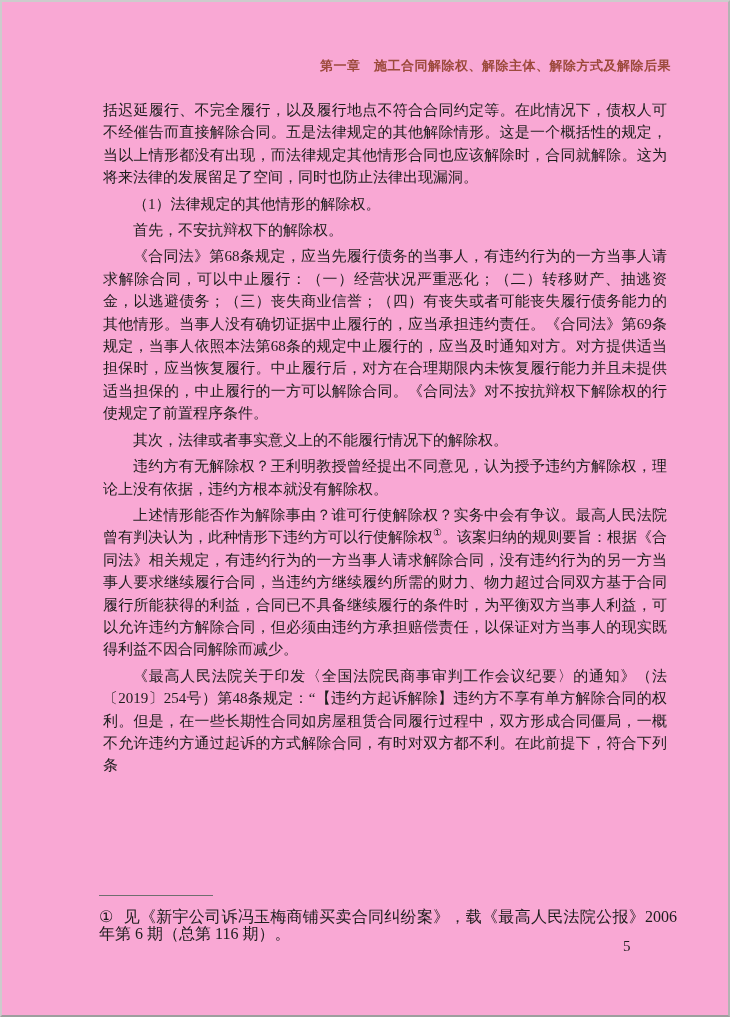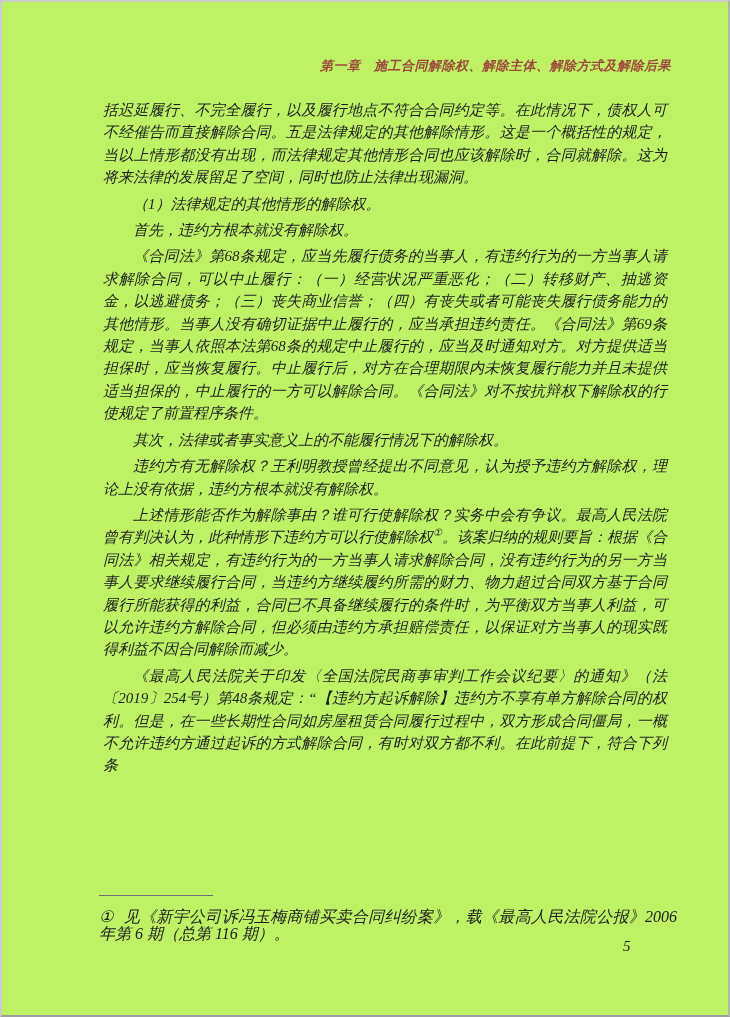--- a/index.html
+++ b/index.html
@@ -5,28 +5,27 @@
   html, body {
     margin: 0;
     padding: 0;
     background: #ffffff;
   }
   .page {
     position: relative;
     width: 730px;
     height: 1017px;
     box-sizing: border-box;
-    background: #bef264;
+    background: #f9a8d4;
     border: 2px solid #cccccc;
     border-right-color: #b3b3b3;
     border-bottom-color: #9e9e9e;
     overflow: hidden;
     font-family: "Liberation Serif", "DejaVu Serif", serif;
     color: #1d1d1d;
-    font-style: italic;
   }
   .chapter-header {
     position: absolute;
     top: 55px;
     left: 97px;
     width: 572px;
     text-align: right;
     font-family: "Liberation Sans", "DejaVu Sans", sans-serif;
     font-weight: bold;
     font-size: 13px;
@@ -86,21 +85,21 @@
 </head>
 <body>
 
 <div class="page">
 
   <div class="chapter-header">第一章　施工合同解除权、解除主体、解除方式及解除后果</div>
 
   <div class="body-text">
     <p class="no-indent">括迟延履行、不完全履行，以及履行地点不符合合同约定等。在此情况下，债权人可不经催告而直接解除合同。五是法律规定的其他解除情形。这是一个概括性的规定，当以上情形都没有出现，而法律规定其他情形合同也应该解除时，合同就解除。这为将来法律的发展留足了空间，同时也防止法律出现漏洞。</p>
     <p>（1）法律规定的其他情形的解除权。</p>
-    <p>首先，违约方根本就没有解除权。</p>
+    <p>首先，不安抗辩权下的解除权。</p>
     <p>《合同法》第68条规定，应当先履行债务的当事人，有违约行为的一方当事人请求解除合同，可以中止履行：（一）经营状况严重恶化；（二）转移财产、抽逃资金，以逃避债务；（三）丧失商业信誉；（四）有丧失或者可能丧失履行债务能力的其他情形。当事人没有确切证据中止履行的，应当承担违约责任。《合同法》第69条规定，当事人依照本法第68条的规定中止履行的，应当及时通知对方。对方提供适当担保时，应当恢复履行。中止履行后，对方在合理期限内未恢复履行能力并且未提供适当担保的，中止履行的一方可以解除合同。《合同法》对不按抗辩权下解除权的行使规定了前置程序条件。</p>
     <p>其次，法律或者事实意义上的不能履行情况下的解除权。</p>
     <p>违约方有无解除权？王利明教授曾经提出不同意见，认为授予违约方解除权，理论上没有依据，违约方根本就没有解除权。</p>
     <p>
       <span>上述情形能否作为解除事由？谁可行使解除权？实务中会有争议。最高人民法院曾有判决认为，此种情形下违约方可以行使解除权</span><sup class="fn-ref">①</sup><span>。该案归纳的规则要旨：根据《合同法》相关规定，有违约行为的一方当事人请求解除合同，没有违约行为的另一方当事人要求继续履行合同，当违约方继续履约所需的财力、物力超过合同双方基于合同履行所能获得的利益，合同已不具备继续履行的条件时，为平衡双方当事人利益，可以允许违约方解除合同，但必须由违约方承担赔偿责任，以保证对方当事人的现实既得利益不因合同解除而减少。</span>
     </p>
     <p>《最高人民法院关于印发〈全国法院民商事审判工作会议纪要〉的通知》（法〔2019〕254号）第48条规定：“【违约方起诉解除】违约方不享有单方解除合同的权利。但是，在一些长期性合同如房屋租赁合同履行过程中，双方形成合同僵局，一概不允许违约方通过起诉的方式解除合同，有时对双方都不利。在此前提下，符合下列条</p>
   </div>
 
   <div class="footnote-sep"></div>

